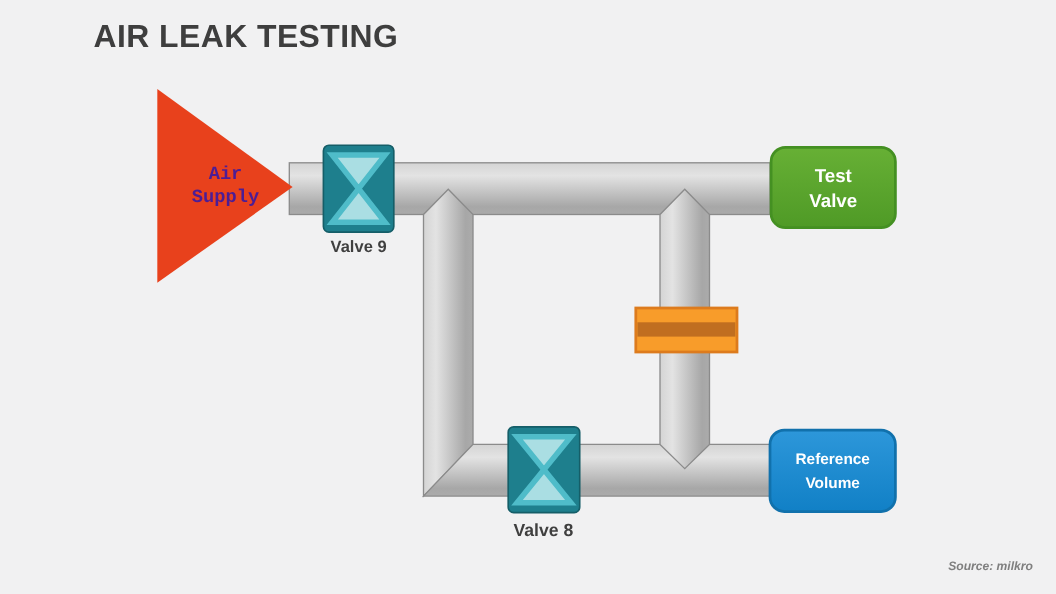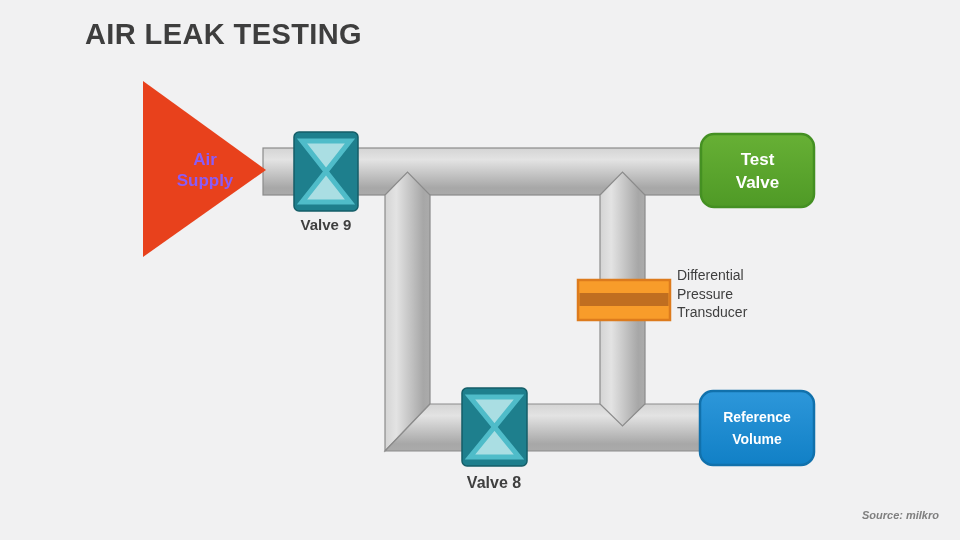--- a/index.html
+++ b/index.html
@@ -7,21 +7,21 @@
     position:relative; width:960px; height:540px;
     background:#F1F1F2; overflow:hidden;
     font-family:"Liberation Sans", sans-serif;
   }
   .title {
     position:absolute; left:37px; top:18px;
     font-size:29px; font-weight:bold; color:#3E3E3E; letter-spacing:0.4px;margin-left:48px;
   }
   svg.diagram { position:absolute; left:0; top:0; }
   .overlay { position:absolute; display:flex; align-items:center; justify-content:center; text-align:center; }
-  .air-supply-label { left:160px; top:139px; width:90px; height:62px; color:#8b5cf6; font-weight:bold; font-size:17px; line-height:21px; }
+  .air-supply-label { left:160px; top:139px; width:90px; height:62px; color:#4c1d95; font-weight:bold; font-size:17px; line-height:21px;font-family:Liberation Mono, monospace; }
   .air-supply-label span { display:inline-block; width:62px; }
   .valve1-label { left:286px; top:216px; width:80px; font-weight:bold; font-size:15px; color:#3F3F3F; }
   .valve2-label { left:454px; top:474px; width:80px; font-weight:bold; font-size:16px; color:#3F3F3F; }
   .test-item-label { left:701px; top:134px; width:113px; height:73px; color:#FFFFFF; font-weight:bold; font-size:17px; line-height:23px; }
   .test-item-label span { display:inline-block; width:58px; }
   .reference-volume-label { left:700px; top:391px; width:114px; height:74px; color:#FFFFFF; font-weight:bold; font-size:14px; line-height:22px; }
   .reference-volume-label span { display:inline-block; width:98px; }
   .transducer-label {
     position:absolute; left:677px; top:266px; width:104px;
     font-size:14px; line-height:18.5px; color:#3F3F3F; text-align:left;
@@ -103,17 +103,16 @@
   <div class="overlay valve2-label">Valve 8</div>
 
   <div class="overlay test-item-label">
     <span>Test Valve</span>
   </div>
 
   <div class="overlay reference-volume-label">
     <span>Reference Volume</span>
   </div>
 
-  <div class="transducer-label">Differential Pressure Transducer</div>
 
   <div class="source-credit">Source: milkro</div>
 
 </div>
 
 </body></html>

